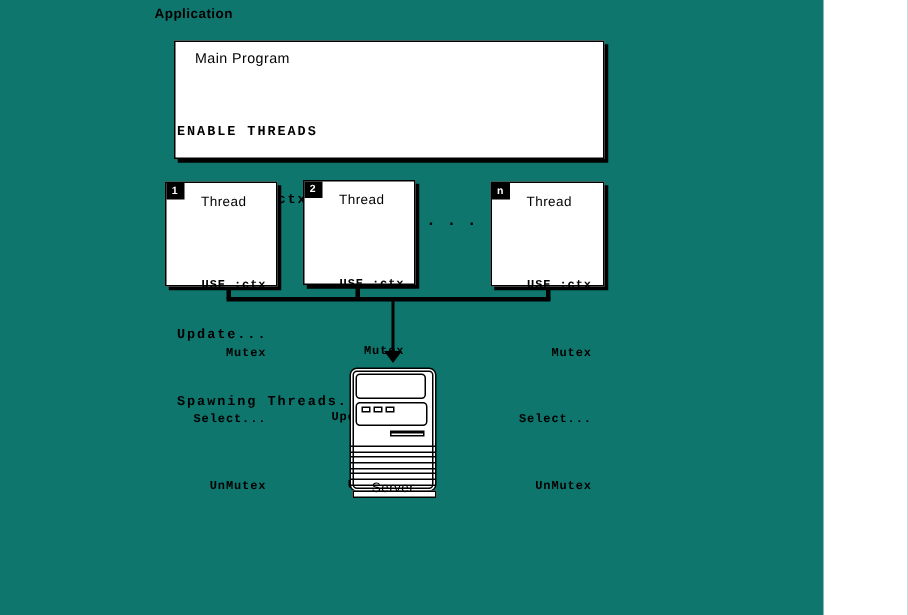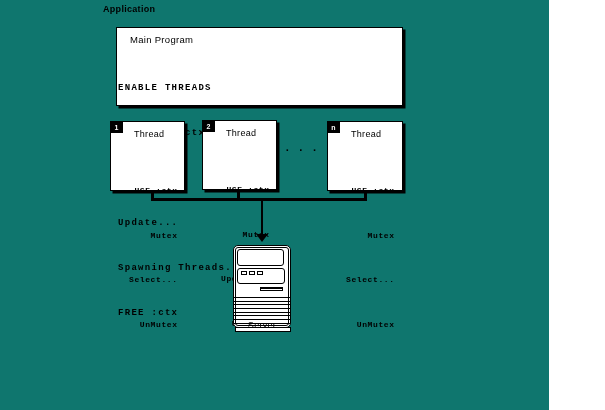--- a/index.html
+++ b/index.html
@@ -83,21 +83,20 @@
   <div class="abs app-label">Application</div>
 
   <div class="node main-box">
     <div class="main-title">Main Program</div>
     <div class="main-code code">
       <div class="code-line">ENABLE THREADS</div>
       <div class="code-line">ALLOCATE :ctx</div>
       <div class="code-line">USE :ctx</div>
       <div class="code-line">Update...</div>
       <div class="code-line">Spawning Threads...</div>
-      <div class="code-line">FREE :ctx</div>
     </div>
   </div>
 
   <div class="node thread-box t1">
     <div class="badge">1</div>
     <div class="thread-label">Thread</div>
     <div class="thread-code code">
       <div class="code-line">USE :ctx</div>
       <div class="code-line">Mutex</div>
       <div class="code-line">Select...</div>

